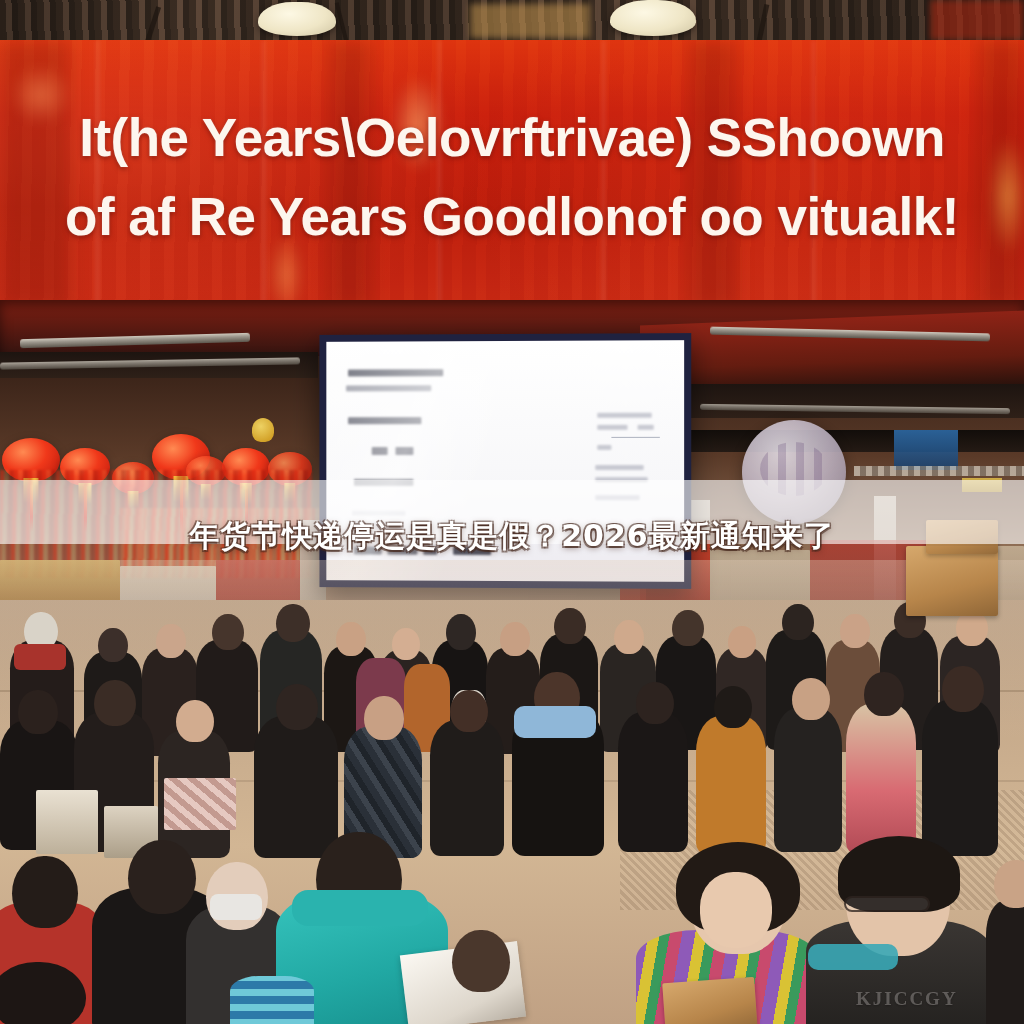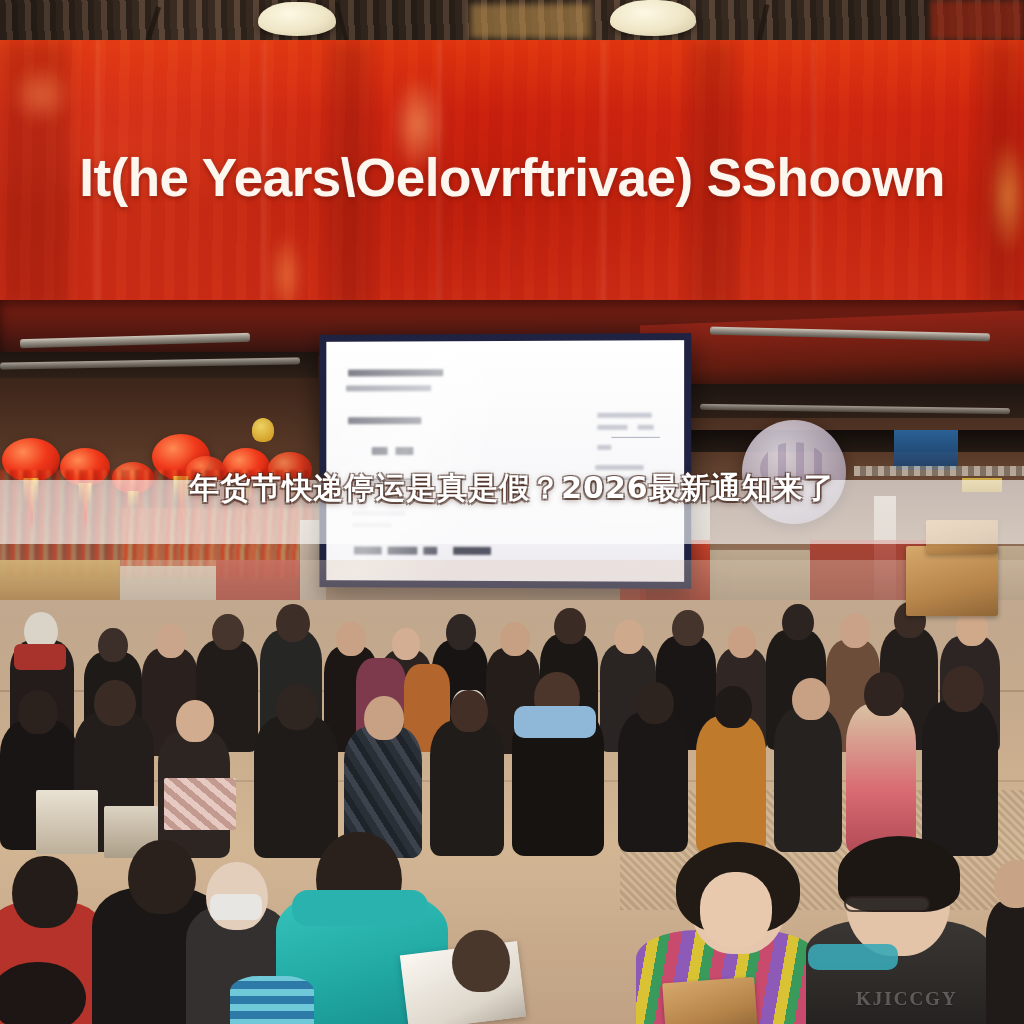--- a/index.html
+++ b/index.html
@@ -146,21 +146,21 @@
     background:linear-gradient(180deg, rgba(225,205,185,.35) 0%, rgba(225,205,185,0) 100%);
     pointer-events:none;}
 
   
   .title-band{
     position:absolute;left:0;top:480px;width:1024px;height:64px;
     background:rgba(255,255,255,.62);
     pointer-events:none;
   }
   .title-text{
-    position:absolute;left:0;top:456px;width:1024px;height:64px;
+    position:absolute;left:0;top:504px;width:1024px;height:64px;
     display:flex;align-items:center;justify-content:center;
     font-family:"DejaVu Sans","Liberation Sans",sans-serif;
     font-size:30px;font-weight:bold;color:#ffffff;letter-spacing:1px;
     white-space:nowrap;
     text-shadow:
       -1.5px -1.5px 0 rgba(70,40,30,.55),
        1.5px -1.5px 0 rgba(70,40,30,.55),
       -1.5px  1.5px 0 rgba(70,40,30,.55),
        1.5px  1.5px 0 rgba(70,40,30,.55),
        0 2px 6px rgba(60,30,20,.5);
@@ -204,20 +204,21 @@
     <div class="banner-fold" style="left:602px;"></div>
     <div class="banner-fold" style="left:812px;"></div>
 
     <div class="banner-ghost" style="left:10px;top:24px;width:62px;height:62px;background:radial-gradient(circle,#ff9b5e 0%,rgba(230,60,20,0) 70%);opacity:.5;"></div>
     <div class="banner-ghost" style="left:392px;top:36px;width:52px;height:96px;background:radial-gradient(ellipse,#ffc07a 0%,rgba(230,60,20,0) 72%);opacity:.55;"></div>
     <div class="banner-ghost" style="left:988px;top:96px;width:40px;height:120px;background:radial-gradient(ellipse,#f0b24e 0%,rgba(230,60,20,0) 70%);opacity:.6;"></div>
     <div class="banner-ghost" style="left:268px;top:192px;width:36px;height:86px;background:radial-gradient(ellipse,#ffb060 0%,rgba(230,60,20,0) 70%);opacity:.45;"></div>
 
     <div class="banner-text">
       <div class="bl1">It(he Years\Oelovrftrivae) SShoown</div>
+      <div class="bl2">of af Re Years Goodlonof oo vitualk!</div>
     </div>
   </div>
 
   <div class="hall"></div>
   <div class="soffit"></div>
   <div class="soffit2"></div>
 
   <div class="dark-band" style="left:0px;top:352px;width:318px;height:26px;"></div>
   <div class="dark-band" style="left:690px;top:384px;width:334px;height:34px;"></div>
   <div class="dark-band" style="left:690px;top:430px;width:334px;height:22px;background:linear-gradient(180deg,#120d0a,#241a14);"></div>

